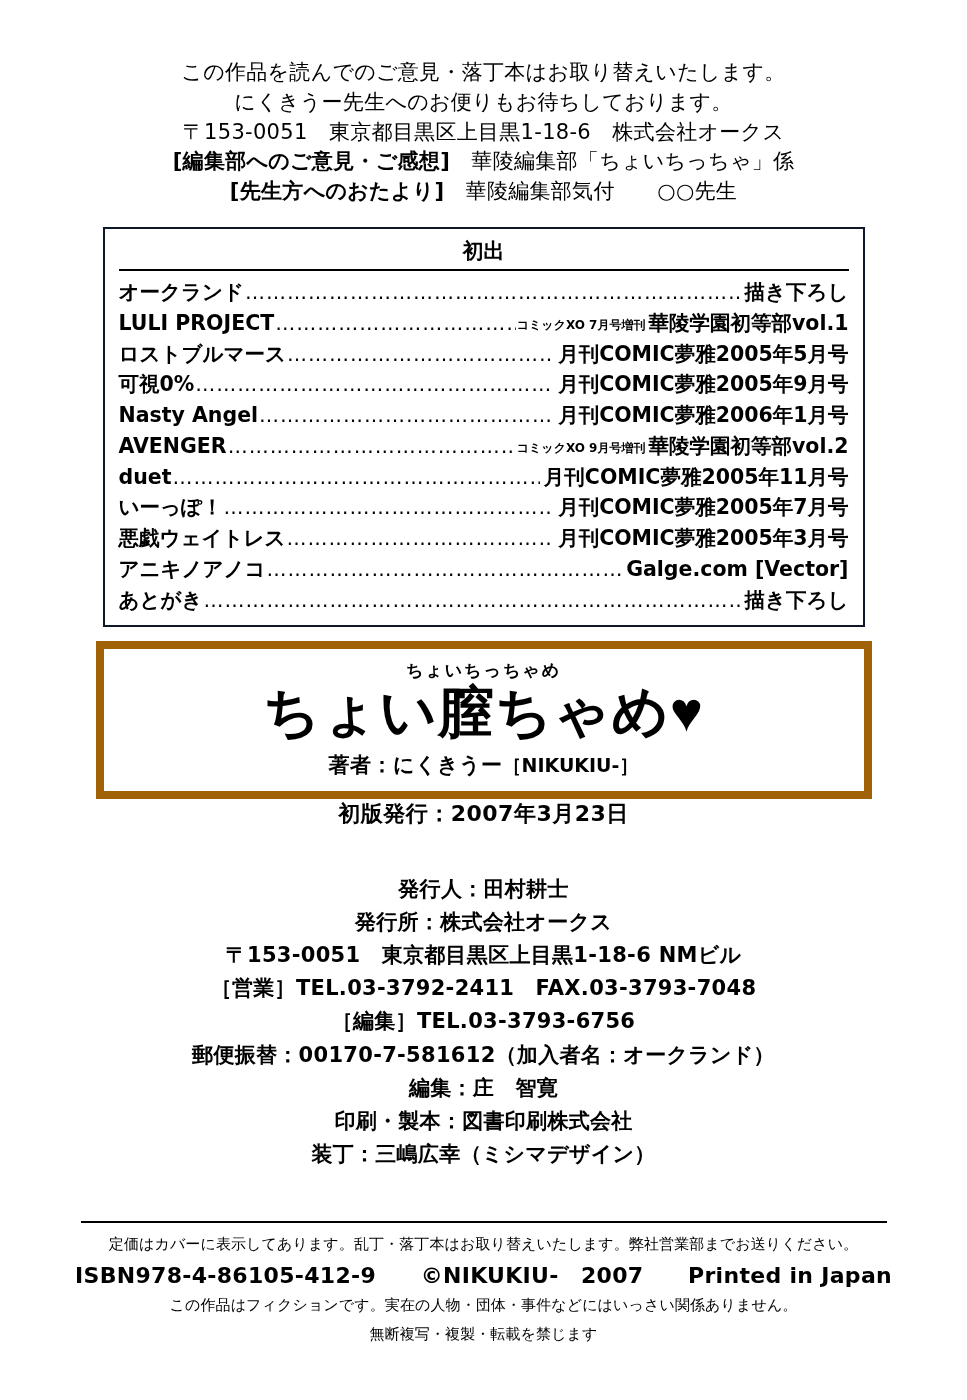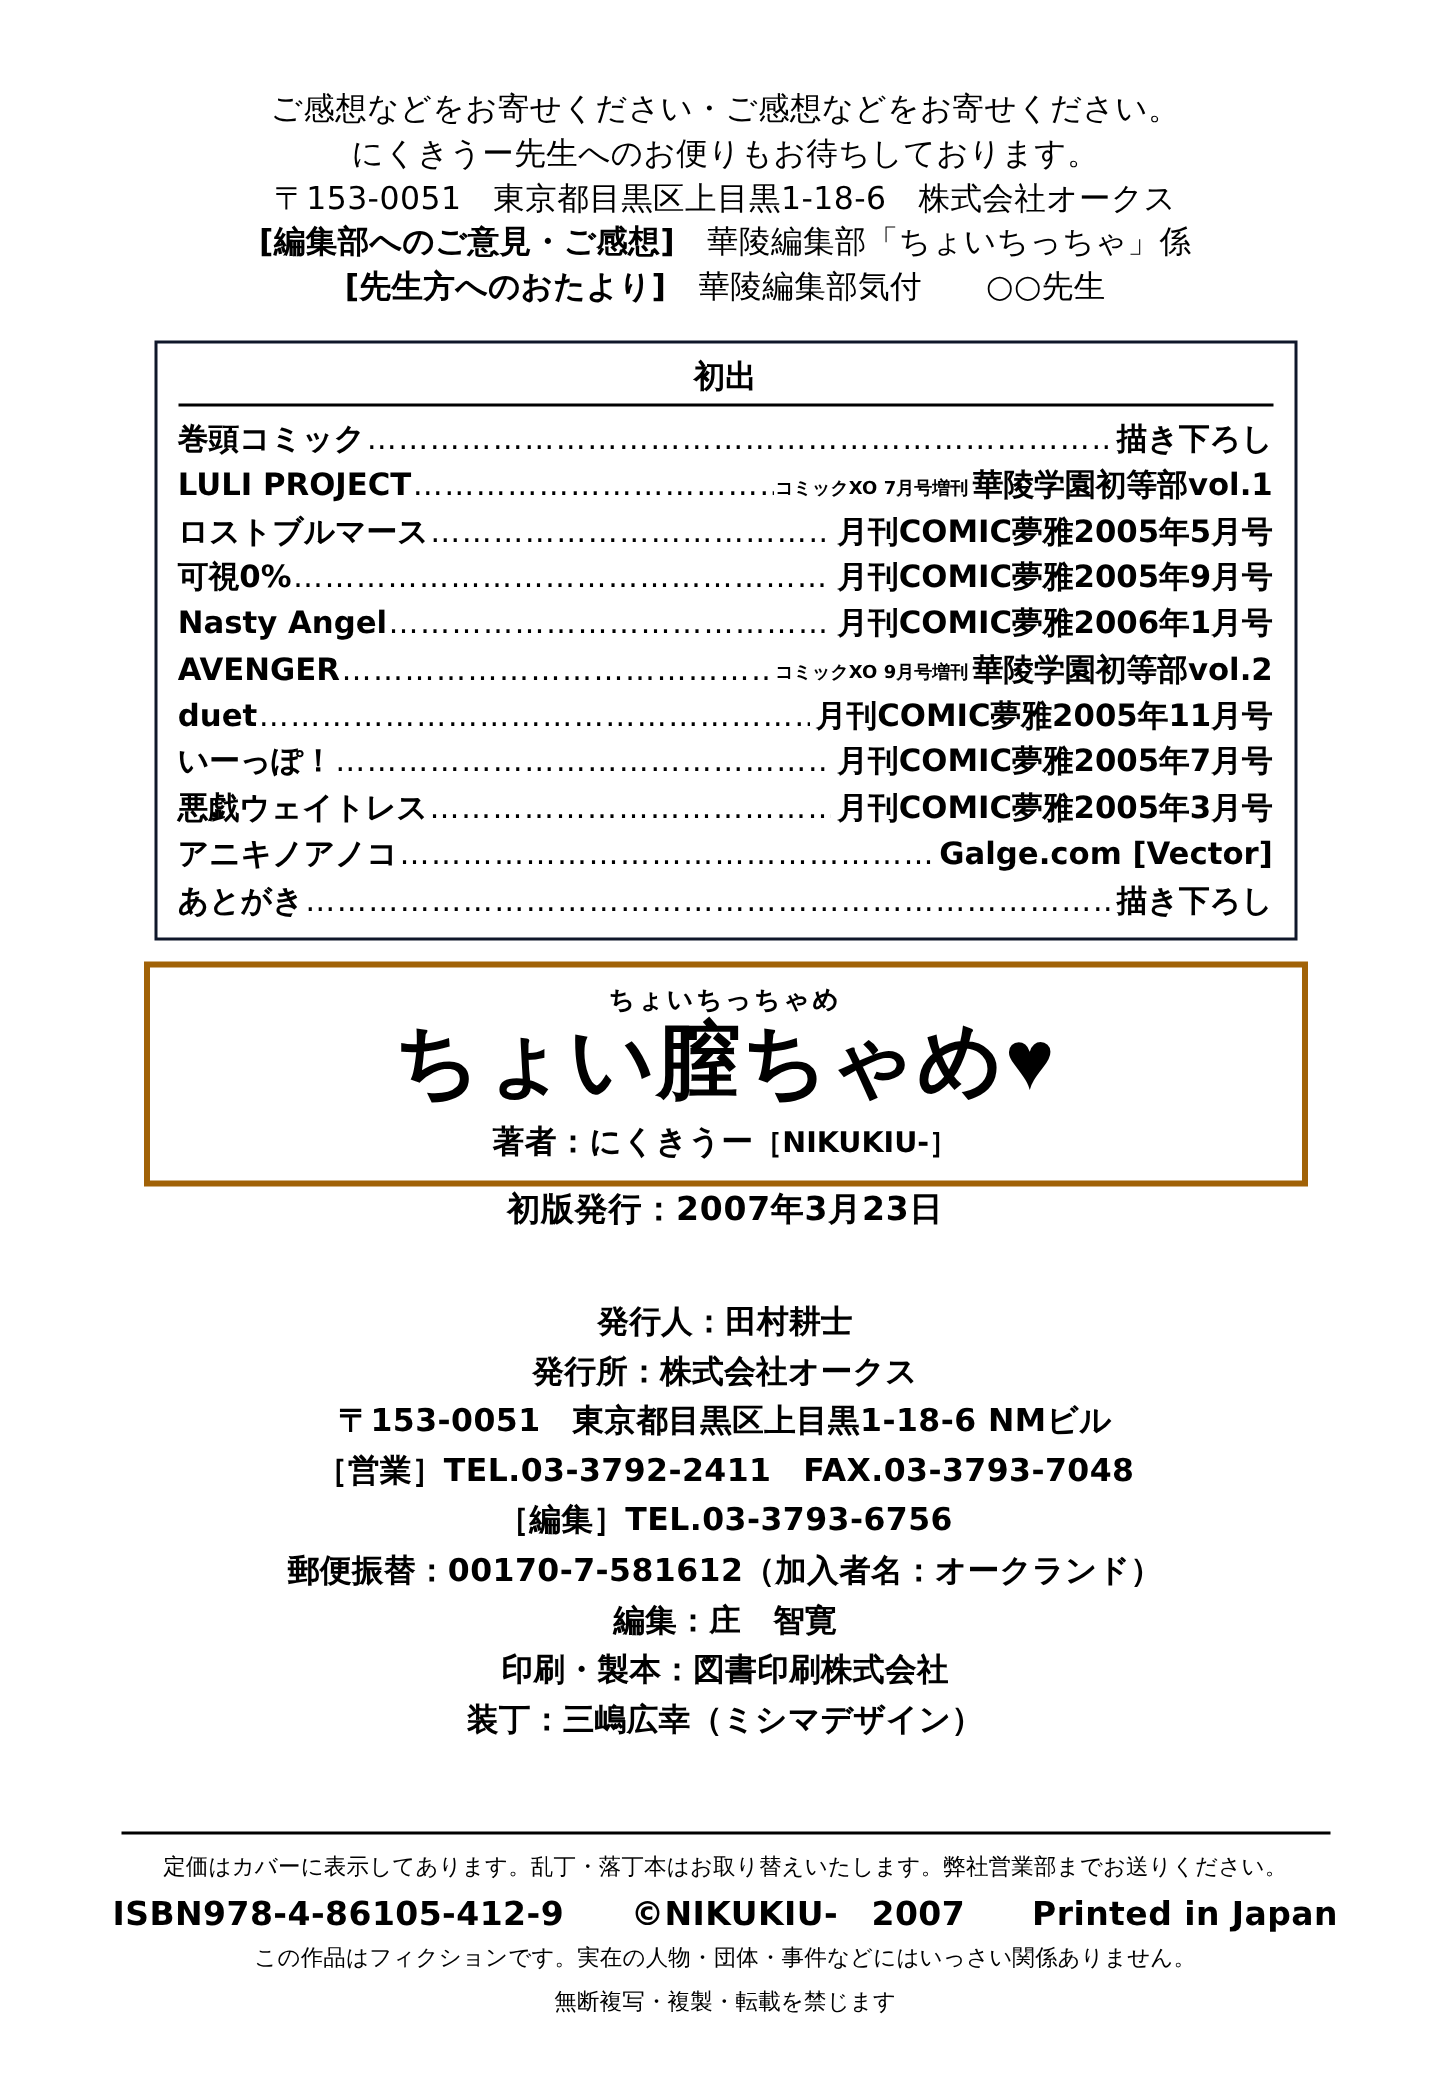--- a/index.html
+++ b/index.html
@@ -117,21 +117,21 @@
       4px 3px 0 #9a9a9a,
       -1px -1px 0 #000;
     line-height: 1;
     margin-top: -14px;
   }
 
   
   .title-box {
     margin: 14px auto 0 auto;
     width: 776px;
-    border: 4px solid #a16207;
+    border: 8px solid #a16207;
     box-sizing: border-box;
     text-align: center;
     padding: 10px 0 12px 0;
   }
   .title-ruby {
     font-size: 17px;
     font-weight: bold;
     letter-spacing: 2px;
   }
   .title-main {
@@ -205,32 +205,32 @@
     font-size: 15px;
     margin-top: 6px;
   }
 </style>
 </head>
 <body>
 
 <div class="page">
 
   <div class="top-block">
-    <div class="top-line">ご感想などをお寄せください・ご感想などをお寄せください。</div>
+    <div class="top-line">この作品を読んでのご意見・落丁本はお取り替えいたします。</div>
     <div class="top-line">にくきうー先生へのお便りもお待ちしております。</div>
     <div class="top-line">〒153-0051　東京都目黒区上目黒1-18-6　株式会社オークス</div>
     <div class="top-line"><span class="lbl">[編集部へのご意見・ご感想]</span><span>　華陵編集部「ちょいちっちゃ」係</span></div>
     <div class="top-line"><span class="lbl">[先生方へのおたより]</span><span>　華陵編集部気付　　○○先生</span></div>
   </div>
 
   <div class="shoshutsu">
     <div class="shoshutsu-title">初出</div>
     <div id="credit-rows">
         <div class="credit-row">
-          <span class="credit-left">巻頭コミック</span>
+          <span class="credit-left">オークランド</span>
           <span class="credit-dots">……………………………………………………………………………………………………………………………………………………………………………………………………………………………………………………………………………………………………………………………</span>
           <span class="credit-small"></span>
           <span class="credit-right">描き下ろし</span>
         </div>
         <div class="credit-row">
           <span class="credit-left">LULI PROJECT</span>
           <span class="credit-dots">……………………………………………………………………………………………………………………………………………………………………………………………………………………………………………………………………………………………………………………………</span>
           <span class="credit-small">コミックXO 7月号増刊</span>
           <span class="credit-right">華陵学園初等部vol.1</span>
         </div>

